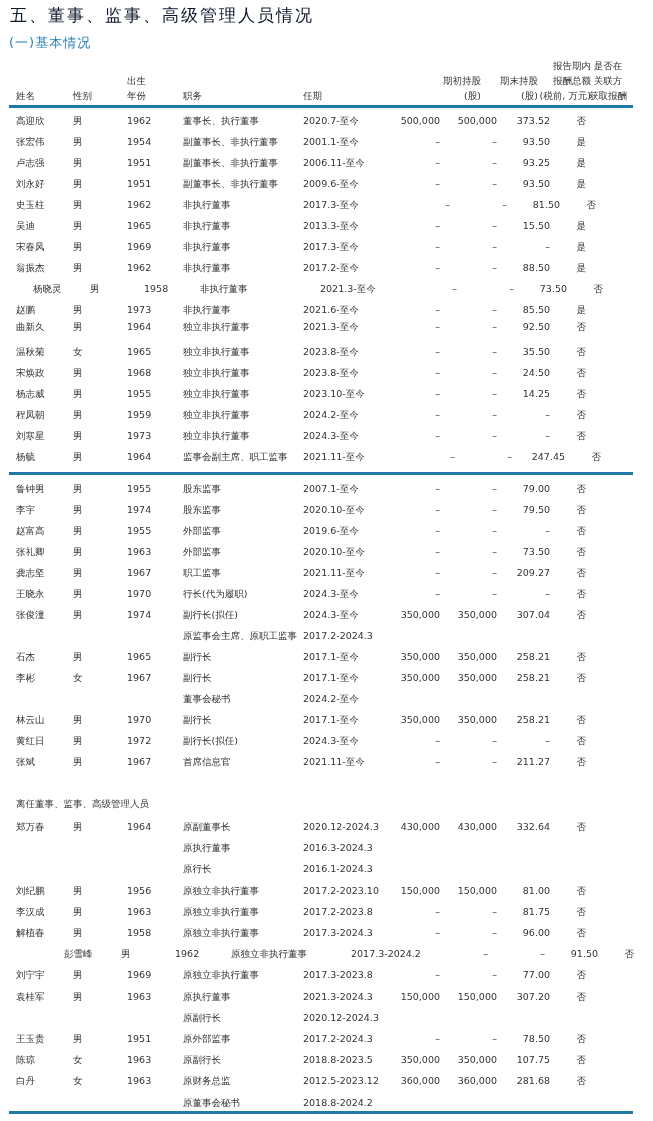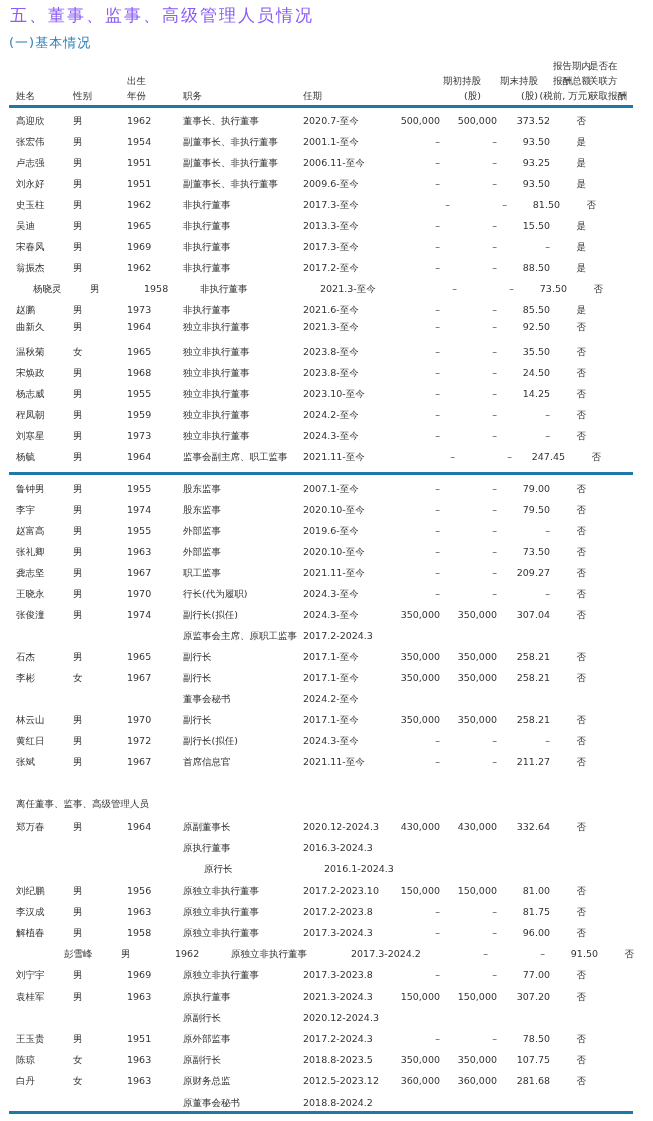--- a/index.html
+++ b/index.html
@@ -3,21 +3,21 @@
 <meta charset="utf-8">
 <style>
   html, body { margin: 0; padding: 0; background: #ffffff; }
   body {
     width: 653px; height: 1121px; overflow: hidden; position: relative;
     font-family: "DejaVu Sans", "Liberation Sans", sans-serif;
     color: #333333;
   }
   .title {
     position: absolute; left: 10px; top: 4px;
-    font-size: 17px; color: #8b5cf6; letter-spacing: 2px; white-space: nowrap;
+    font-size: 17px; color: #0f172a; letter-spacing: 2px; white-space: nowrap;
   }
   .subtitle {
     position: absolute; left: 9px; top: 34px;
     font-size: 13px; color: #2b7fb8; letter-spacing: 1px; white-space: nowrap;
   }
   .header {
     position: absolute; left: 0; top: 55px; width: 653px; height: 48px;
     font-size: 9.5px; color: #333;
   }
   .header .h {
@@ -57,21 +57,21 @@
 年份</div>
   <div class="h" style="left:183px;">职务</div>
   <div class="h" style="left:303px;">任期</div>
   <div class="h" style="right:172px;text-align:right;">期初持股
 (股)</div>
   <div class="h" style="right:115px;text-align:right;">期末持股
 (股)</div>
   <div class="h" style="right:62px;text-align:right;">报告期内
 报酬总额
 (税前, 万元)</div>
-  <div class="h" style="right:26px;text-align:left;">是否在
+  <div class="h" style="right:26px;text-align:center;">是否在
 关联方
 获取报酬</div>
 </div>
 
 <div class="rule" style="top:105px;"></div>
 
 <div id="sec1">
     <div class="row" style="top: 110px;">
       <span class="c-name">高迎欣</span>
       <span class="c-sex">男</span>
@@ -438,21 +438,21 @@
       <span class="c-name"></span>
       <span class="c-sex"></span>
       <span class="c-year"></span>
       <span class="c-role">原执行董事</span>
       <span class="c-term">2016.3-2024.3</span>
       <span class="c-open"></span>
       <span class="c-close"></span>
       <span class="c-pay"></span>
       <span class="c-rel"></span>
     </div>
-    <div class="row" style="top: 858.4px; margin-left: 21px;">
+    <div class="row" style="top: 858.4px;">
       <span class="c-name"></span>
       <span class="c-sex"></span>
       <span class="c-year"></span>
       <span class="c-role">原行长</span>
       <span class="c-term">2016.1-2024.3</span>
       <span class="c-open"></span>
       <span class="c-close"></span>
       <span class="c-pay"></span>
       <span class="c-rel"></span>
     </div>

